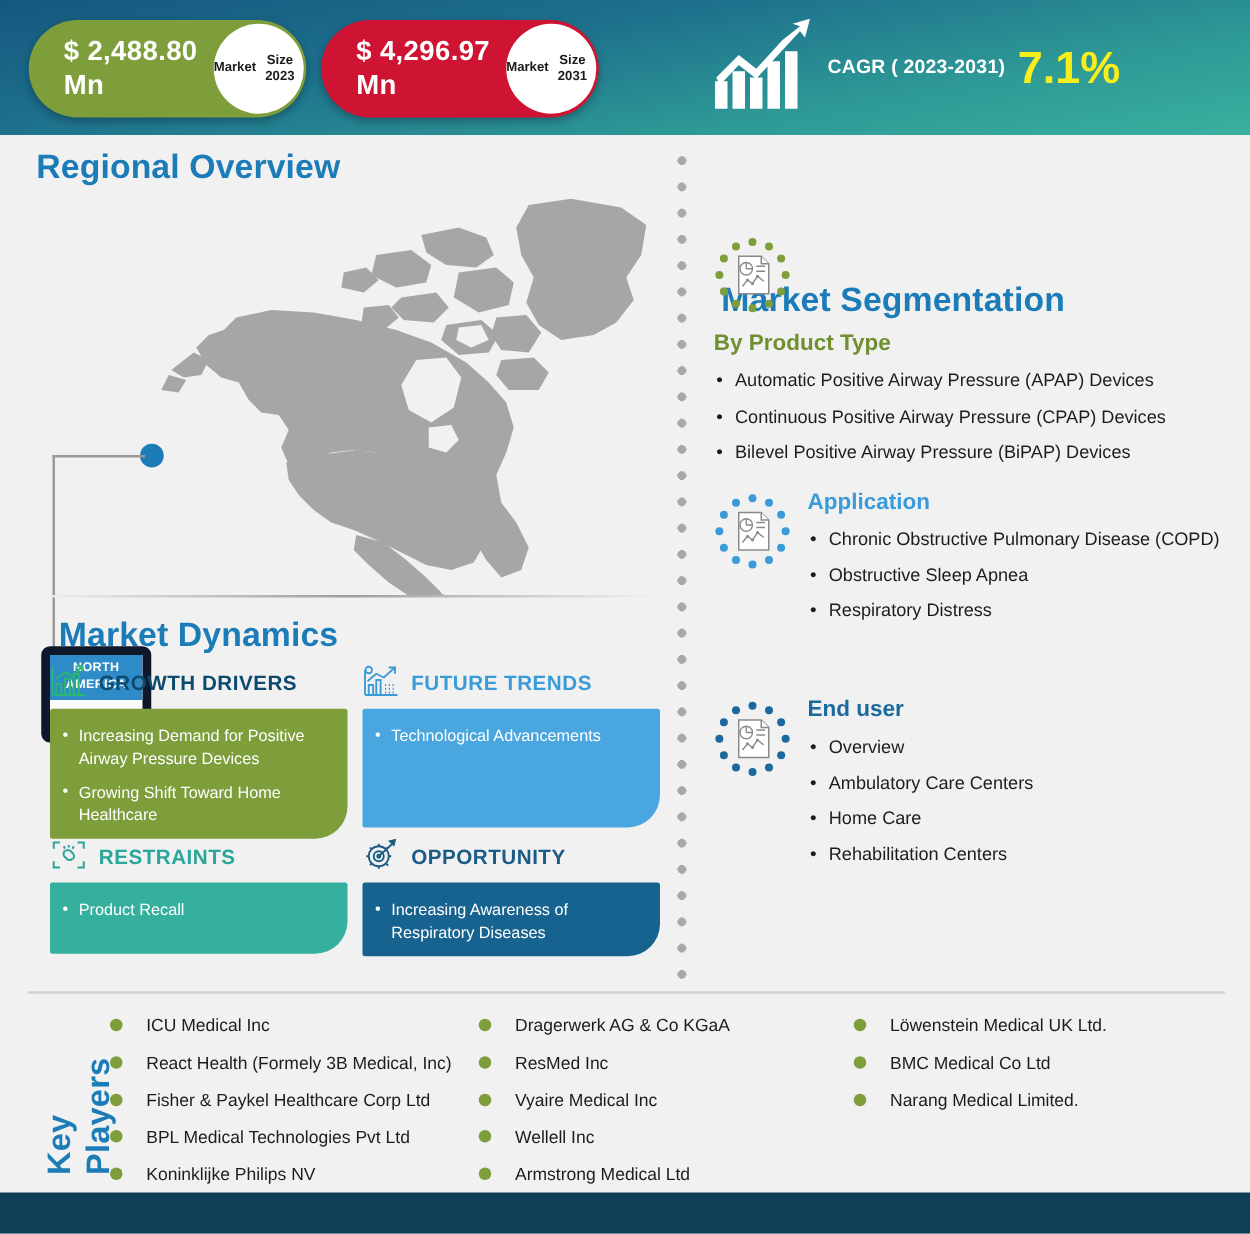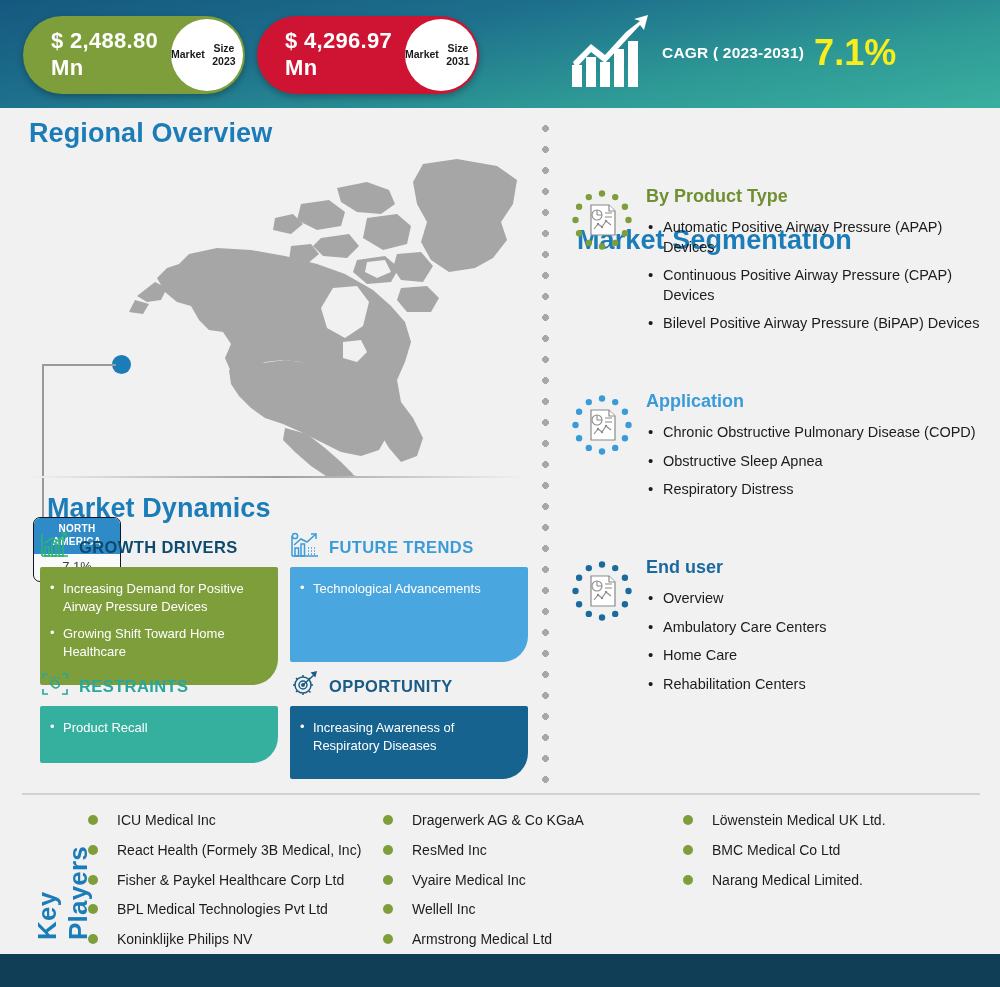--- a/index.html
+++ b/index.html
@@ -61,41 +61,41 @@
   .map-area { position: absolute; left: 0; top: 38px; width: 545px; height: 330px; }
   .map-svg { position: absolute; left: 105px; top: 10px; }
   .map-dot {
     position: absolute; left: 112px; top: 209px; width: 19px; height: 19px;
     border-radius: 50%; background: #1b7cb8;
   }
   .map-leader-h { position: absolute; left: 42px; top: 218px; width: 74px; height: 1.5px; background: #9a9a9a; }
   .map-leader-v { position: absolute; left: 42px; top: 218px; width: 1.5px; height: 156px; background: #9a9a9a; }
   .callout {
     position: absolute; left: 33px; top: 371px; width: 88px;
-    border: 1px solid #0f172a; border-radius: 7px; background: #fafafa; overflow: hidden;
+    border: 7px solid #0f172a; border-radius: 7px; background: #fafafa; overflow: hidden;
   }
   .callout-top {
     background: #2e8bc8; color: #ffffff; font-size: 10px; font-weight: bold;
     text-align: center; padding: 5px 2px 6px; line-height: 1.25; letter-spacing: .3px;
   }
   .callout-bot { color: #3c3c3c; font-size: 13px; text-align: center; padding: 5px 2px 7px; }
 
   .hr-grad {
     position: absolute; left: 29px; top: 368px; width: 496px; height: 2px;
     background: linear-gradient(to right, #f1f1f1, #9e9e9e 50%, #f1f1f1);
   }
 
   
   #dynamics-title { position: absolute; left: 47px; top: 385px; }
   .quad { position: absolute; }
   .quad-head { display: flex; align-items: center; gap: 9px; height: 30px; }
   .quad-label { font-size: 16.5px; font-weight: bold; letter-spacing: .4px; }
   .quad-box {
     margin-top: 5px; border-radius: 2px 2px 26px 2px;
-    padding: 13px 14px 24px 10px; color: #ffffff;
+    padding: 13px 14px 10px 10px; color: #ffffff;
   }
   .quad-box ul { list-style: none; }
   .quad-box li {
     font-size: 13px; line-height: 1.38; margin-bottom: 9px;
     padding-left: 13px; position: relative;
   }
   .quad-box li:last-child { margin-bottom: 0; }
   .quad-box li::before {
     content: "•"; position: absolute; left: 0; top: -1px; font-size: 13px;
   }
@@ -350,21 +350,21 @@
         </ul>
       </div>
     </div>
   </div>
 
   <div class="dot-divider"></div>
 
   <div class="right-panel">
     <div class="sec-title" id="segmentation-title">Market Segmentation</div>
 
-    <div class="seg-group" style="left:15px; top:78px; width:420px;">
+    <div class="seg-group" style="left:15px; top:78px; width:420px;flex-direction:column;">
       <span class="seg-icon">
         <svg width="62" height="62" viewBox="0 0 62 62">
           <g fill="#7d9e3a">
             <circle cx="31" cy="4.5" r="3.2"></circle>
               <circle cx="44.2" cy="8.1" r="3.2"></circle>
             <circle cx="53.9" cy="17.8" r="3.2"></circle>
               <circle cx="57.5" cy="31" r="3.2"></circle>
             <circle cx="53.9" cy="44.2" r="3.2"></circle>
               <circle cx="44.2" cy="53.9" r="3.2"></circle>
             <circle cx="31" cy="57.5" r="3.2"></circle>

